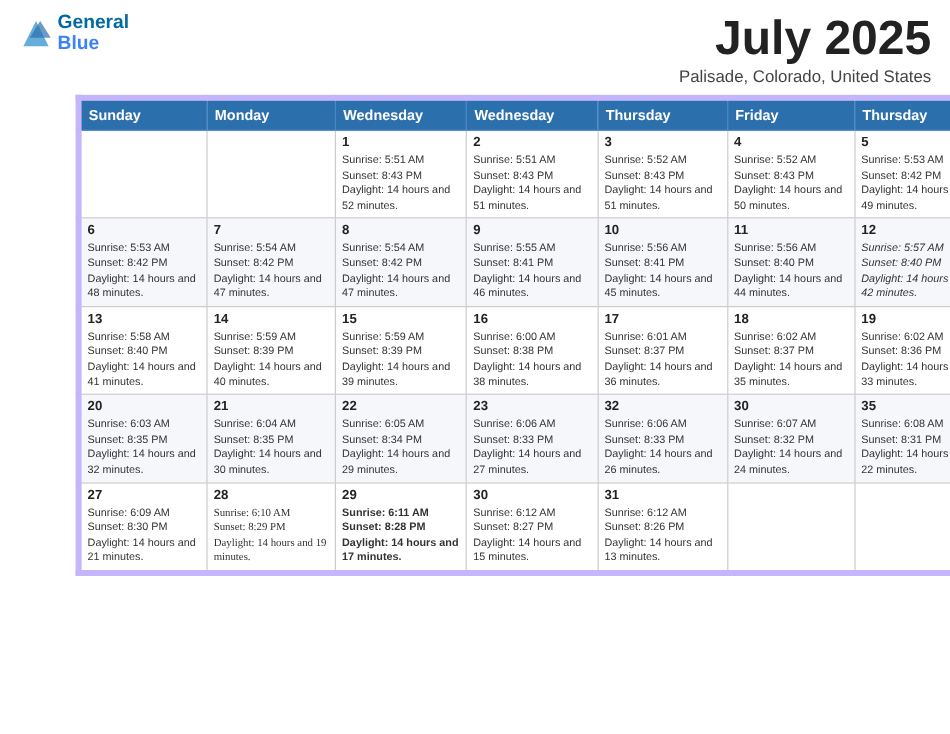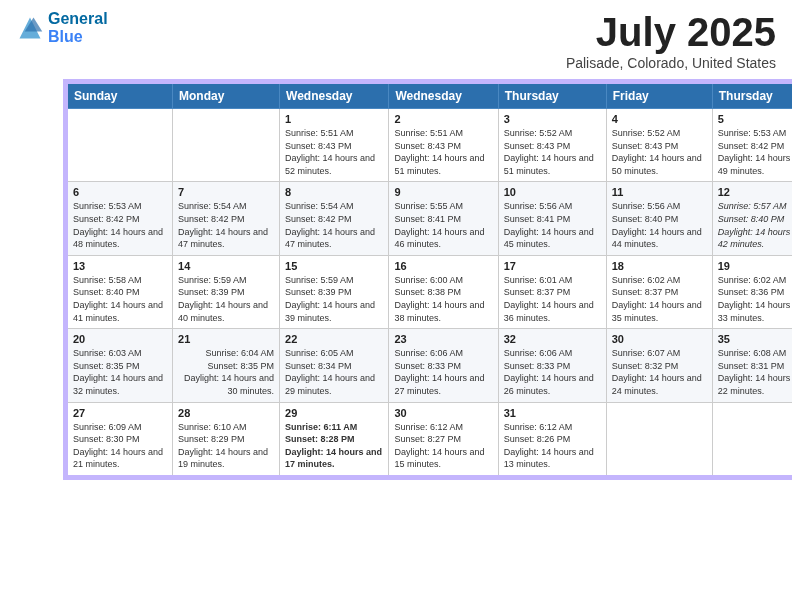--- a/index.html
+++ b/index.html
@@ -260,21 +260,21 @@
         </tr>
         <tr>
           <td>
             <div class="day-number">20</div>
             <div class="day-info" style="white-space: pre-line;">Sunrise: 6:03 AM
 Sunset: 8:35 PM
 Daylight: 14 hours and 32 minutes.</div>
           </td>
           <td>
             <div class="day-number">21</div>
-            <div class="day-info" style="white-space: pre-line; text-align: right;">Sunrise: 6:04 AM
+            <div class="day-info" style="white-space: pre-line;">Sunrise: 6:04 AM
 Sunset: 8:35 PM
 Daylight: 14 hours and 30 minutes.</div>
           </td>
           <td>
             <div class="day-number">22</div>
             <div class="day-info" style="white-space: pre-line;">Sunrise: 6:05 AM
 Sunset: 8:34 PM
 Daylight: 14 hours and 29 minutes.</div>
           </td>
           <td>
@@ -304,21 +304,21 @@
         </tr>
         <tr>
           <td>
             <div class="day-number">27</div>
             <div class="day-info" style="white-space: pre-line;">Sunrise: 6:09 AM
 Sunset: 8:30 PM
 Daylight: 14 hours and 21 minutes.</div>
           </td>
           <td>
             <div class="day-number">28</div>
-            <div class="day-info" style="white-space: pre-line;">Sunrise: 6:10 AM
+            <div class="day-info" style="white-space: pre-line; font-family: Liberation Serif, serif;">Sunrise: 6:10 AM
 Sunset: 8:29 PM
 Daylight: 14 hours and 19 minutes.</div>
           </td>
           <td>
             <div class="day-number">29</div>
             <div class="day-info" style="white-space: pre-line; font-weight: bold;">Sunrise: 6:11 AM
 Sunset: 8:28 PM
 Daylight: 14 hours and 17 minutes.</div>
           </td>
           <td>

